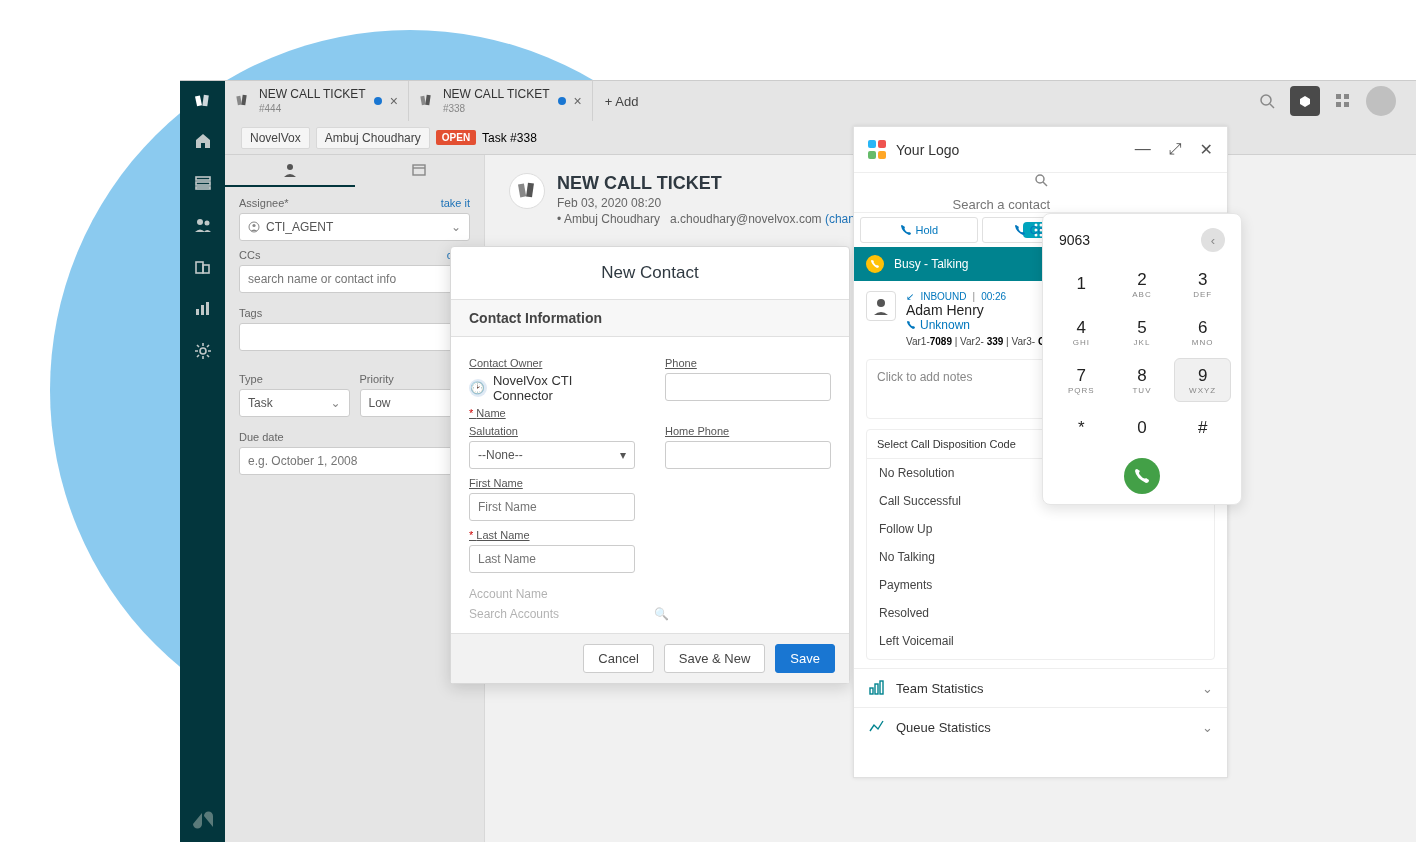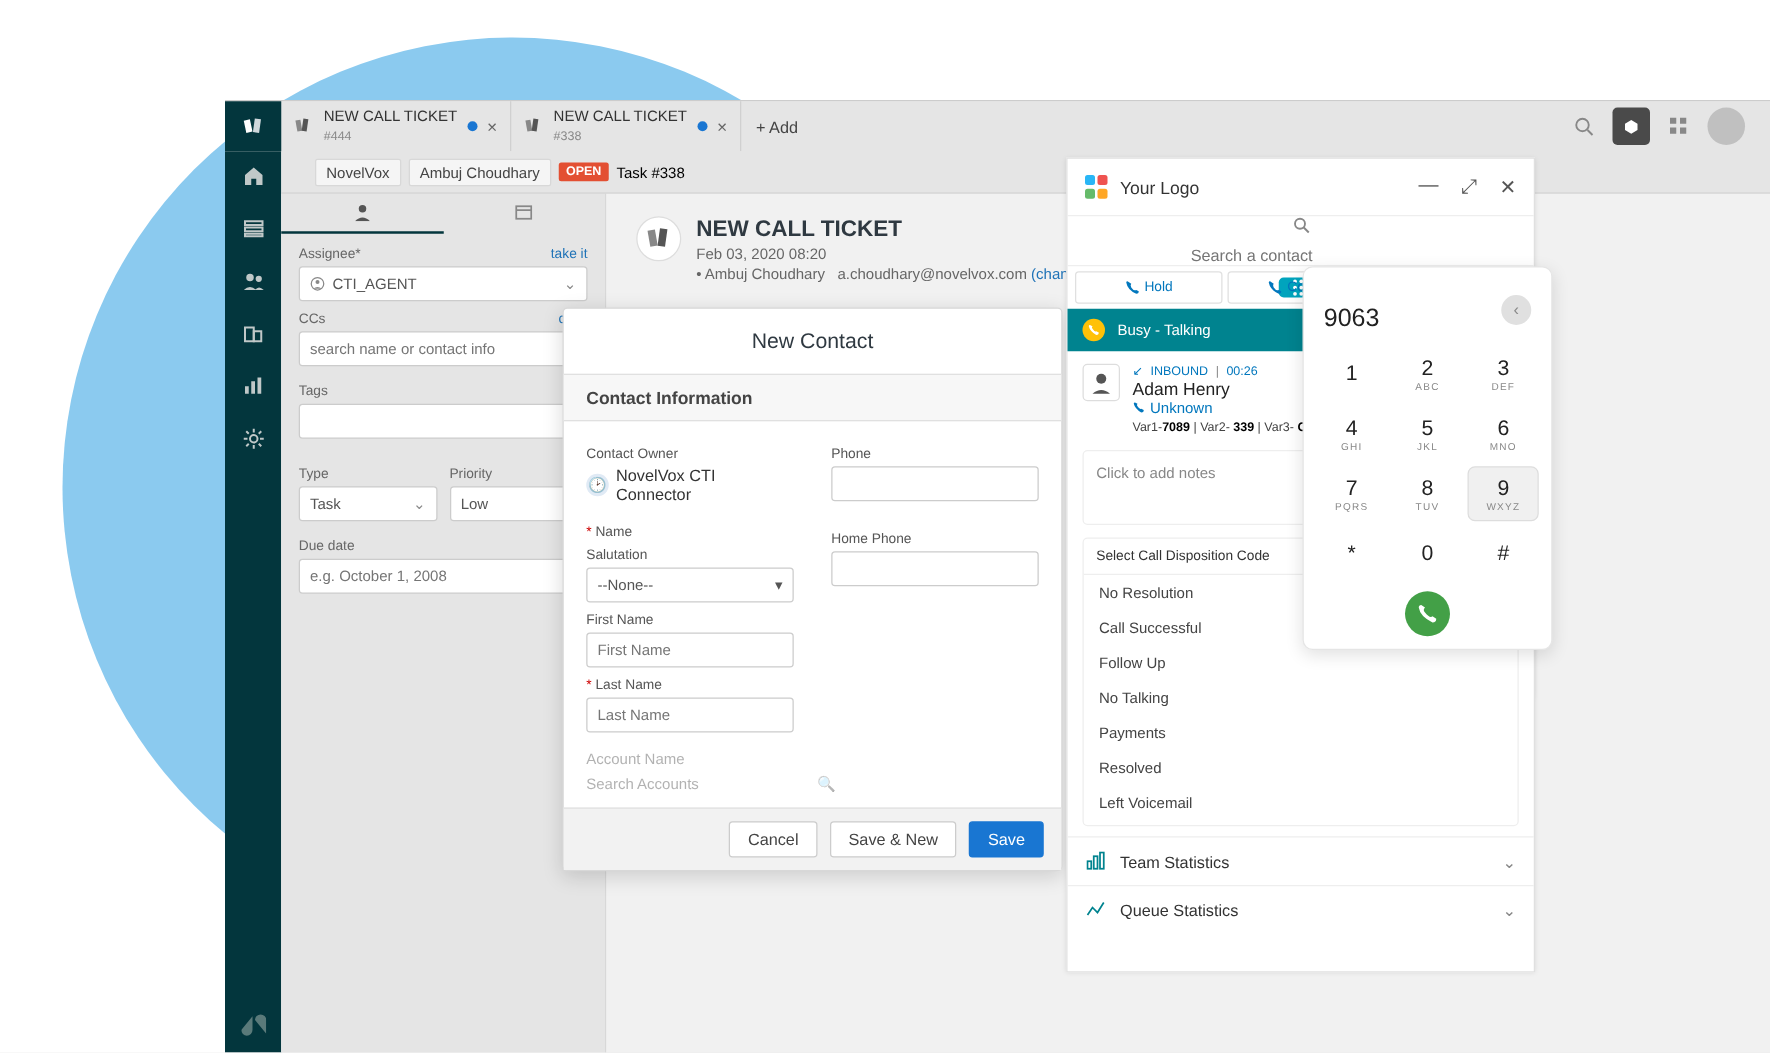--- a/index.html
+++ b/index.html
@@ -24,21 +24,21 @@
 
 .main { flex: 1; display: flex; background: #e5e5e5; }
 
 
 .sidebar { width: 45px; background: #03363d; display: flex; flex-direction: column; align-items: center; padding-top: 8px; gap: 18px; }
 .sidebar .sicon { width: 24px; height: 24px; display: inline-flex; align-items: center; justify-content: center; color: #b0bec5; cursor: pointer; }
 .sidebar .zendesk { margin-top: auto; margin-bottom: 10px; color: #557; font-size: 18px; }
 
 
 .content { flex: 1; display: flex; flex-direction: column; background: #e5e5e5; }
-.breadcrumbs { height: 34px; display: flex; align-items: center; padding: 0 27px; gap: 6px; border-bottom: 1px solid #d0d0d0; font-size: 12px; }
+.breadcrumbs { height: 34px; display: flex; align-items: center; padding: 0 16px; gap: 6px; border-bottom: 1px solid #d0d0d0; font-size: 12px; }
 .crumb { background: #f5f5f5; border: 1px solid #d8d8d8; border-radius: 2px; padding: 3px 8px; color: #444; cursor: pointer; }
 .crumb-open { background: #e34f32; color: #fff; border-radius: 2px; padding: 2px 6px; font-size: 10px; font-weight: bold; }
 
 .body { flex: 1; display: flex; }
 .left-panel { width: 260px; background: #e5e5e5; padding: 10px 14px; border-right: 1px solid #d8d8d8; font-size: 12px; color: #555; }
 .left-panel-tabs { display: flex; height: 32px; margin: -10px -14px 10px; }
 .lptab { flex: 1; display: flex; align-items: center; justify-content: center; border-bottom: 2px solid transparent; cursor: pointer; }
 .lptab.active { border-bottom-color: #03363d; }
 .field-label { display: flex; justify-content: space-between; color: #666; font-size: 11px; margin-top: 8px; }
 .field-label .link { color: #1f73b7; cursor: pointer; }
@@ -54,21 +54,21 @@
 .ticket-title { font-size: 18px; font-weight: 600; color: #2f3941; }
 .ticket-meta { font-size: 12px; color: #666; margin-top: 2px; }
 .change-link { color: #1f73b7; cursor: pointer; }
 
 
 .modal { position: absolute; left: 270px; top: 165px; width: 400px; background: #fff; border: 1px solid #d8d8d8; border-radius: 4px; box-shadow: 0 4px 16px rgba(0,0,0,0.15); z-index: 5; }
 .modal-title { text-align: center; font-size: 17px; color: #2f3941; padding: 16px; }
 .modal-section { background: #f7f7f7; border-top: 1px solid #e0e0e0; border-bottom: 1px solid #e0e0e0; padding: 10px 18px; font-size: 14px; color: #444; font-weight: bold; }
 .modal-body { padding: 12px 18px 4px; display: flex; gap: 30px; font-size: 12px; color: #555; }
 .modal-col { flex: 1; }
-.m-label { font-size: 11px; color: #555; margin-top: 8px; }
+.m-label { font-size: 11px; color: #555; margin-top: 8px; text-decoration: underline; }
 .m-label.req::before { content: "* "; color: #c00; }
 .m-owner { display: flex; align-items: center; gap: 6px; margin-top: 4px; font-size: 13px; color: #333; }
 .m-owner .oicon { width: 18px; height: 18px; border-radius: 50%; background: #e0eaf5; display: inline-flex; align-items: center; justify-content: center; font-size: 12px; }
 .m-input { width: 100%; border: 1px solid #ccc; border-radius: 3px; padding: 6px 8px; margin-top: 4px; font-size: 12px; }
 .m-select { display: flex; align-items: center; justify-content: space-between; }
 .modal-footer { background: #f2f2f2; border-top: 1px solid #e0e0e0; padding: 10px 14px; display: flex; justify-content: flex-end; gap: 10px; }
 .mbtn { border: 1px solid #ccc; background: #fff; border-radius: 3px; padding: 6px 14px; font-size: 13px; cursor: pointer; color: #444; }
 .mbtn.primary { background: #1976d2; color: #fff; border-color: #1976d2; }
 .faded-row { opacity: 0.45; padding: 4px 18px 12px; font-size: 12px; color: #555; }
 
@@ -105,21 +105,21 @@
 .cti-accordion .aicon { width: 18px; height: 18px; display: inline-flex; align-items: center; justify-content: center; color: #00838f; }
 .cti-accordion .achev { margin-left: auto; color: #888; }
 
 
 .prio-drop { position: absolute; left: 870px; top: 385px; width: 175px; background: #fff; border: 1px solid #e0e0e0; border-radius: 4px; z-index: 9; box-shadow: 0 2px 6px rgba(0,0,0,0.12); font-size: 12px; }
 .prio-item { padding: 8px 14px; color: #444; cursor: pointer; }
 
 
 .dialpad { position: absolute; left: 862px; top: 132px; width: 200px; background: #fff; border: 1px solid #e5e5e5; border-radius: 8px; z-index: 15; box-shadow: 0 4px 14px rgba(0,0,0,0.12); padding: 10px; }
 .dp-display { display: flex; align-items: center; justify-content: space-between; padding: 4px 6px 10px; }
-.dp-display .num { font-size: 20px; color: #222; margin-top: 16px; }
+.dp-display .num { font-size: 14px; color: #222; }
 .dp-display .back { width: 24px; height: 24px; border-radius: 50%; background: #e0e0e0; display: inline-flex; align-items: center; justify-content: center; color: #888; cursor: pointer; font-size: 13px; }
 .dp-grid { display: grid; grid-template-columns: repeat(3, 1fr); gap: 4px; }
 .dp-key { height: 44px; display: flex; flex-direction: column; align-items: center; justify-content: center; cursor: pointer; border-radius: 6px; }
 .dp-key.active { background: #f0f0f0; border: 1px solid #ddd; }
 .dp-key .digit { font-size: 17px; color: #222; }
 .dp-key .letters { font-size: 8px; color: #888; letter-spacing: 1px; }
 .dp-call { width: 36px; height: 36px; border-radius: 50%; background: #43a047; margin: 8px auto 0; display: flex; align-items: center; justify-content: center; color: #fff; cursor: pointer; }
 
 svg { display: block; }
 </style>
@@ -328,21 +328,21 @@
   <div class="modal">
     <div class="modal-title">New Contact</div>
     <div class="modal-section">Contact Information</div>
     <div class="modal-body">
       <div class="modal-col">
         <div class="m-label">Contact Owner</div>
         <div class="m-owner">
             <span class="oicon">🕑</span>
             <span>NovelVox CTI Connector</span>
           </div>
-        <div class="m-label req" style="margin-top:17px">Name</div>
+        <div class="m-label req" style="margin-top:4px">Name</div>
         <div class="m-label" style="margin-top:6px">Salutation</div>
         <div class="m-input m-select">
             <span>--None--</span>
             <span>▾</span>
           </div>
         <div class="m-label">First Name</div>
         <input class="m-input" placeholder="First Name" style="">
         <div class="m-label req">Last Name</div>
         <input class="m-input" placeholder="Last Name" style="">
       </div>

